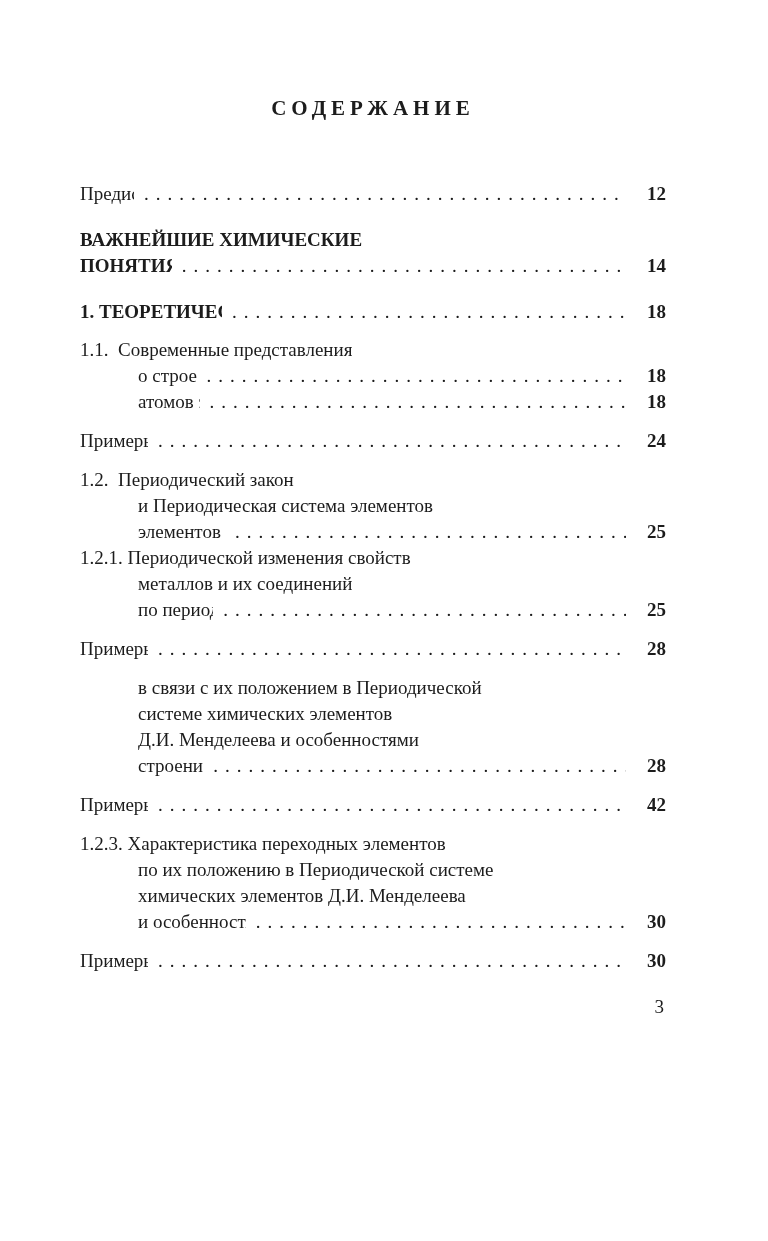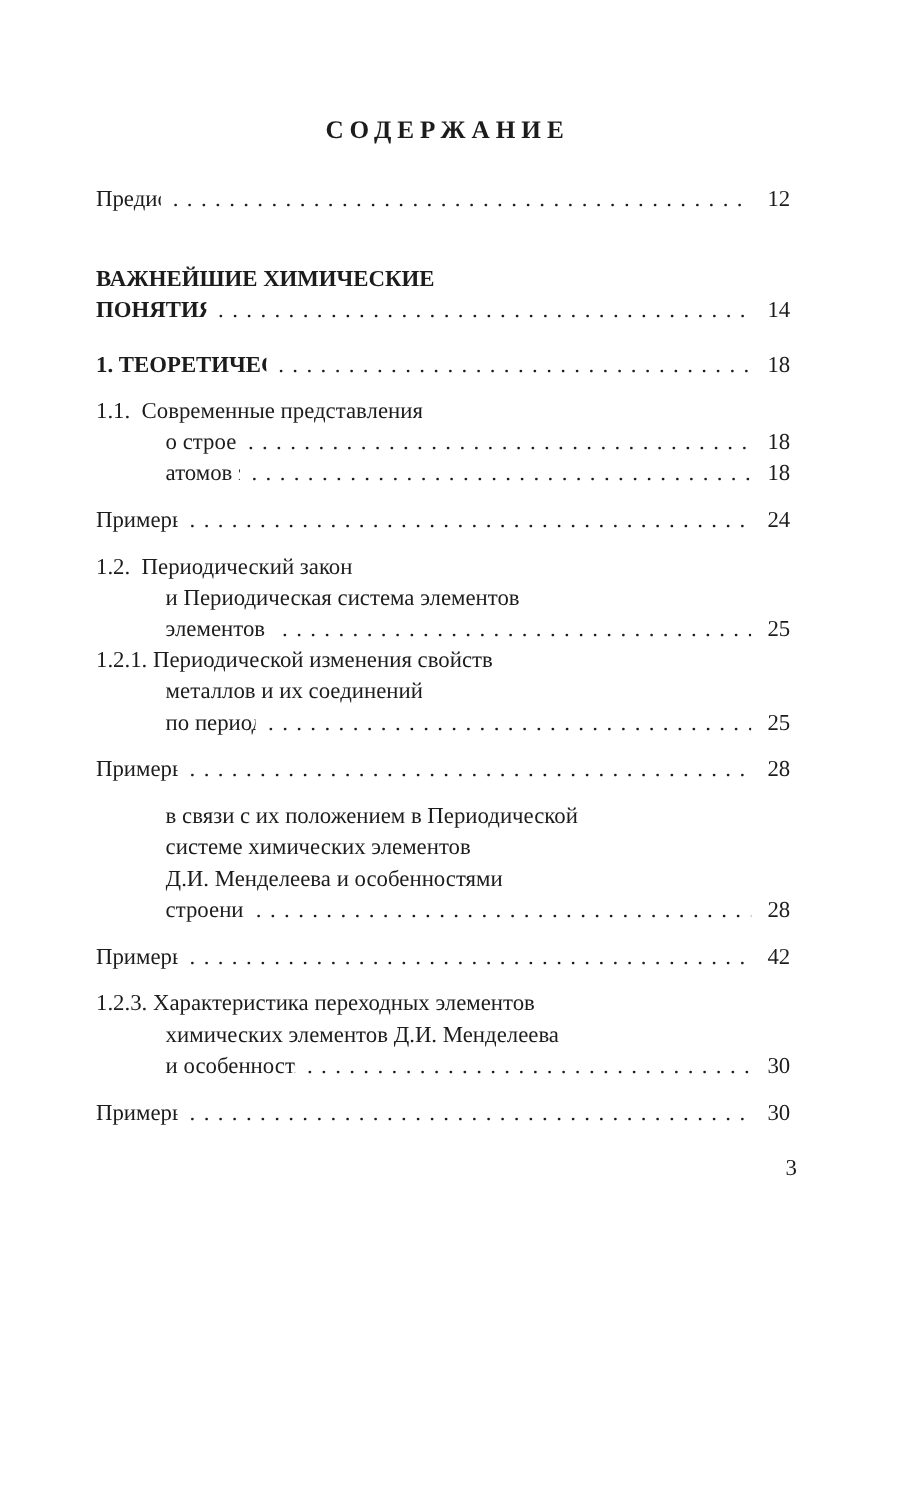--- a/index.html
+++ b/index.html
@@ -15,21 +15,21 @@
   }
   .sheet {
     width: 768px; height: 1241px;
     padding: 96px 102px 0 80px;
   }
   .title {
     text-align: center;
     font-size: 21px;
     font-weight: 700;
     letter-spacing: 5px;
-    margin-bottom: 33px;
+    margin-bottom: 60px;
   }
   .line {
     display: flex;
     align-items: baseline;
     line-height: 26px;
   }
   .txt { white-space: pre; flex: 0 1 auto; overflow: hidden; }
   .item .line.cont { padding-left: 58px; }
   .leader {
     flex: 1 1 auto;
@@ -38,25 +38,25 @@
     margin: 0 6px 0 10px;
     letter-spacing: 7px;
     font-weight: 400;
   }
   .leader::before {
     content: "........................................................................................";
   }
   .pg {
     flex: 0 0 auto;
     min-width: 34px;
-    text-align: center;
-    font-weight: 400;
+    text-align: right;
+    font-weight: 700;
   }
   .section { font-weight: 700; }
-  .entry + .section { margin-top: 40px; }
+  .entry + .section { margin-top: 20px; }
   .section + .section { margin-top: 20px; }
   .section + .item { margin-top: 12px; }
   .examples { margin: 13px 0; }
   .footer-num {
     text-align: right;
     margin-top: 22px;
     padding-right: 2px;
   }
 </style>
 </head>
@@ -167,20 +167,23 @@
           <span class="txt">Примеры заданий </span>
           <span class="leader"></span>
           <span class="pg">42</span>
         </div>
       </div>
       <div class="entry item">
         <div class="line">
           <span class="txt">1.2.3. Характеристика переходных элементов</span>
         </div>
         <div class="line cont">
+          <span class="txt">по их положению в Периодической системе</span>
+        </div>
+        <div class="line cont">
           <span class="txt">химических элементов Д.И. Менделеева</span>
         </div>
         <div class="line cont last">
           <span class="txt">и особенностям строения их атомов  </span>
           <span class="leader"></span>
           <span class="pg">30</span>
         </div>
       </div>
       <div class="entry examples">
         <div class="line last">

